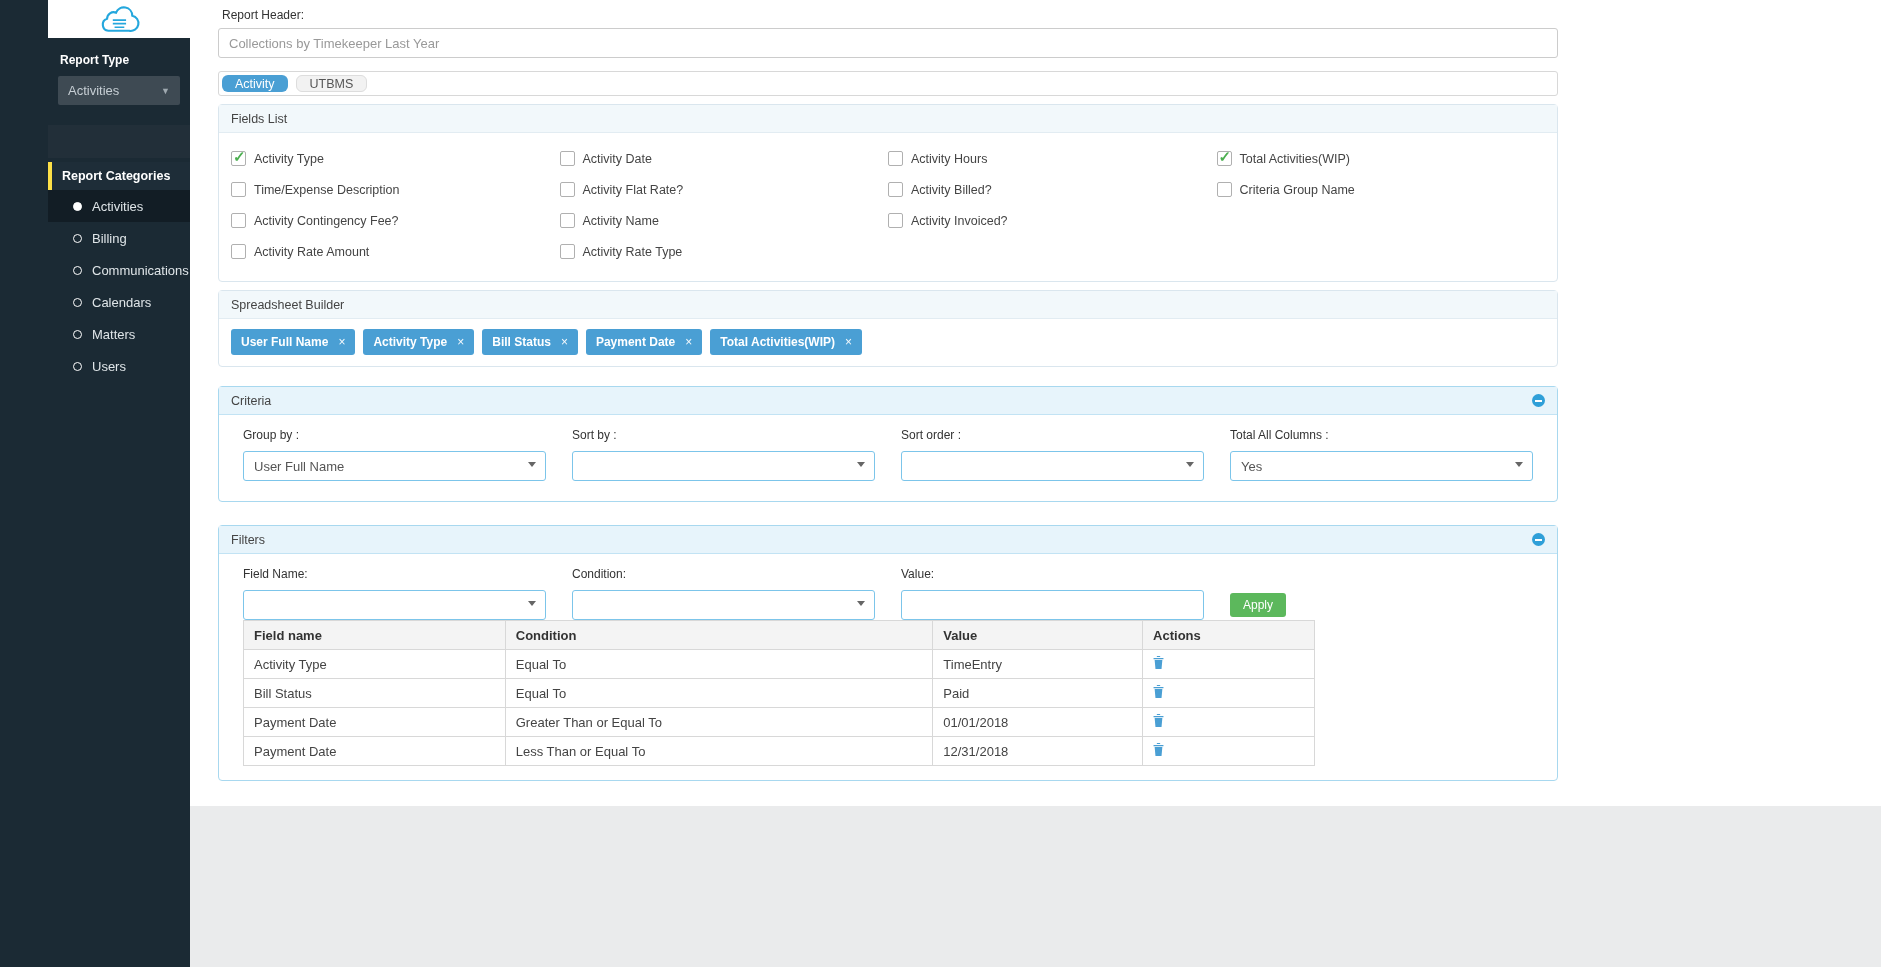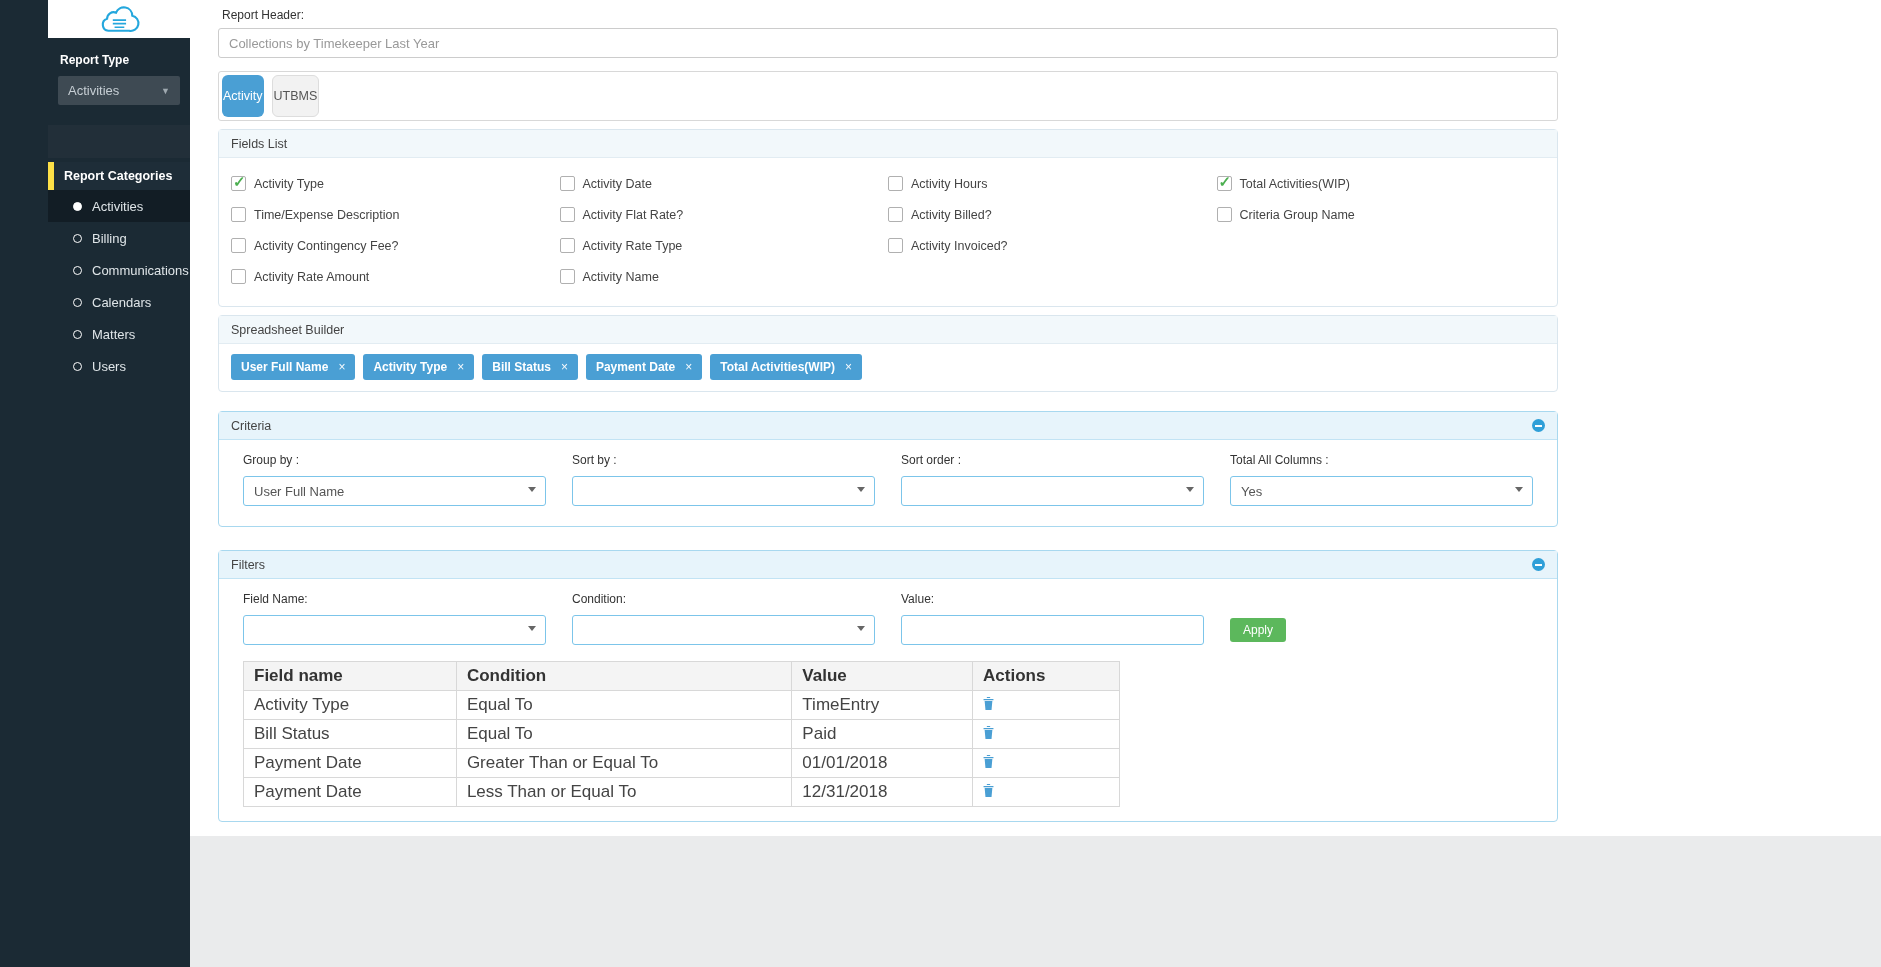--- a/index.html
+++ b/index.html
@@ -9,42 +9,42 @@
   
   .sidebar { position: absolute; left: 0; top: 0; width: 190px; height: 967px;
     background: #1b2a34; color: #fff; z-index: 2; padding-left: 48px; }
   .logo-area { height: 38px; background: #fff; display: flex; align-items: center; justify-content: center; }
   .rt-label { padding: 15px 12px 9px 12px; font-size: 12px; font-weight: bold; color: #fff; }
   .sidebar-select { margin: 0 10px; height: 29px; background: #3e4a53; color: #c6ced4;
     font-size: 13px; display: flex; align-items: center; padding: 0 10px; border-radius: 2px;
     position: relative; cursor: pointer; }
   .sidebar-select .caret { margin-left: auto; color: #9fa9b0; font-size: 9px; }
   .sidebar-band { height: 33px; margin-top: 20px; background: #222f39; }
-  .cat-header { margin-top: 4px; height: 28px; background: #1e2d38; border-left: 6px solid #fde047;
+  .cat-header { margin-top: 4px; height: 28px; background: #1e2d38; border-left: 4px solid #fde047;
     display: flex; align-items: center; padding-left: 10px; font-size: 12.5px; font-weight: bold; color: #fff; }
   .cat-item { height: 32px; display: flex; align-items: center; padding-left: 25px;
     font-size: 13px; color: #dfe5e8; cursor: pointer; }
   .cat-item.active { background: #121d25; }
   .bullet { width: 9px; height: 9px; border: 1.5px solid #fff; border-radius: 50%;
     margin-right: 10px; flex: none; }
   .bullet.filled { background: #fff; }
 
   
   .main { margin-left: 190px; width: 1691px; min-height: 806px; background: #fff;
     padding: 6px 0 14px 28px; }
   .content { width: 1340px; }
   .bottom-strip { margin-left: 190px; height: 161px; background: #eaebec; }
 
   .rh-label { font-size: 12px; color: #333; margin: 2px 0 6px 4px; }
   .rh-input { width: 100%; height: 30px; border: 1px solid #ccc; border-radius: 3px;
     color: #999; font-size: 13px; padding: 0 10px; outline: none; background: #fff; }
 
   .tabs-box { margin-top: 13px; border: 1px solid #d8d8d8; border-radius: 3px;
     padding: 3px; display: flex; gap: 8px; }
-  .tab { padding: 0 1px; height: 42px; display: flex; align-items: center;
+  .tab { padding: 0 13px; height: 17px; display: flex; align-items: center;
     font-size: 12.5px; border-radius: 6px; cursor: pointer; }
   .tab.active { background: #4a9fd4; color: #fff; }
   .tab.inactive { background: #f2f2f2; border: 1px solid #ddd; color: #555; }
 
   .panel { margin-top: 8px; border: 1px solid #dae6ee; border-radius: 4px; background: #fff; }
   .panel.blue { border-color: #a8d8ef; }
   .panel-header { height: 28px; background: #f2f8fb; border-bottom: 1px solid #e2ecf2;
     display: flex; align-items: center; padding: 0 12px; font-size: 12.5px; color: #444; }
   .panel.blue .panel-header { background: #e7f4fb; border-bottom-color: #c2e3f4; }
   .panel.mt19 { margin-top: 19px; }
@@ -81,22 +81,22 @@
   .select .caret { position: absolute; right: 9px; top: 10px; width: 0; height: 0;
     border-left: 4px solid transparent; border-right: 4px solid transparent;
     border-top: 5px solid #666; }
   .txt-input { outline: none; cursor: text; }
   .apply-wrap { display: flex; align-items: flex-end; }
   .apply-btn { background: #5cb85c; color: #fff; border: none; border-radius: 3px;
     height: 24px; padding: 0 13px; font-size: 12px; cursor: pointer; margin-bottom: 3px; text-align: right; }
 
   .filters-inner { padding: 13px 23px 14px 24px; }
   .filters-row { display: flex; gap: 26px; }
-  .filters-table { margin-top: 16px; width: 877px; border-collapse: collapse;
-    font-size: 17px; color: #444; }
+  .filters-table { width: 1072px; border-collapse: collapse;
+    font-size: 13px; color: #444; }
   .filters-table th, .filters-table td { border: 1px solid #d8d8d8; height: 29px;
     padding: 0 10px; text-align: left; }
   .filters-table th { background: #f4f4f4; font-weight: bold; color: #333; }
   .col-field { width: 262px; } .col-cond { width: 428px; } .col-val { width: 210px; }
   .col-act { width: 172px; }
   .trash-btn { background: none; border: none; cursor: pointer; padding: 0; line-height: 0; }
 </style>
 </head>
 <body>
 
@@ -181,25 +181,25 @@
             <div class="fl-item">
               <span class="cb"></span>
               <span class="fl-label">Activity Date</span>
             </div>
             <div class="fl-item">
               <span class="cb"></span>
               <span class="fl-label">Activity Flat Rate?</span>
             </div>
             <div class="fl-item">
               <span class="cb"></span>
+              <span class="fl-label">Activity Name</span>
+            </div>
+            <div class="fl-item">
+              <span class="cb"></span>
               <span class="fl-label">Activity Rate Type</span>
-            </div>
-            <div class="fl-item">
-              <span class="cb"></span>
-              <span class="fl-label">Activity Name</span>
             </div>
           </div>
           <div class="fl-col">
             <div class="fl-item">
               <span class="cb"></span>
               <span class="fl-label">Activity Hours</span>
             </div>
             <div class="fl-item">
               <span class="cb"></span>
               <span class="fl-label">Activity Billed?</span>

